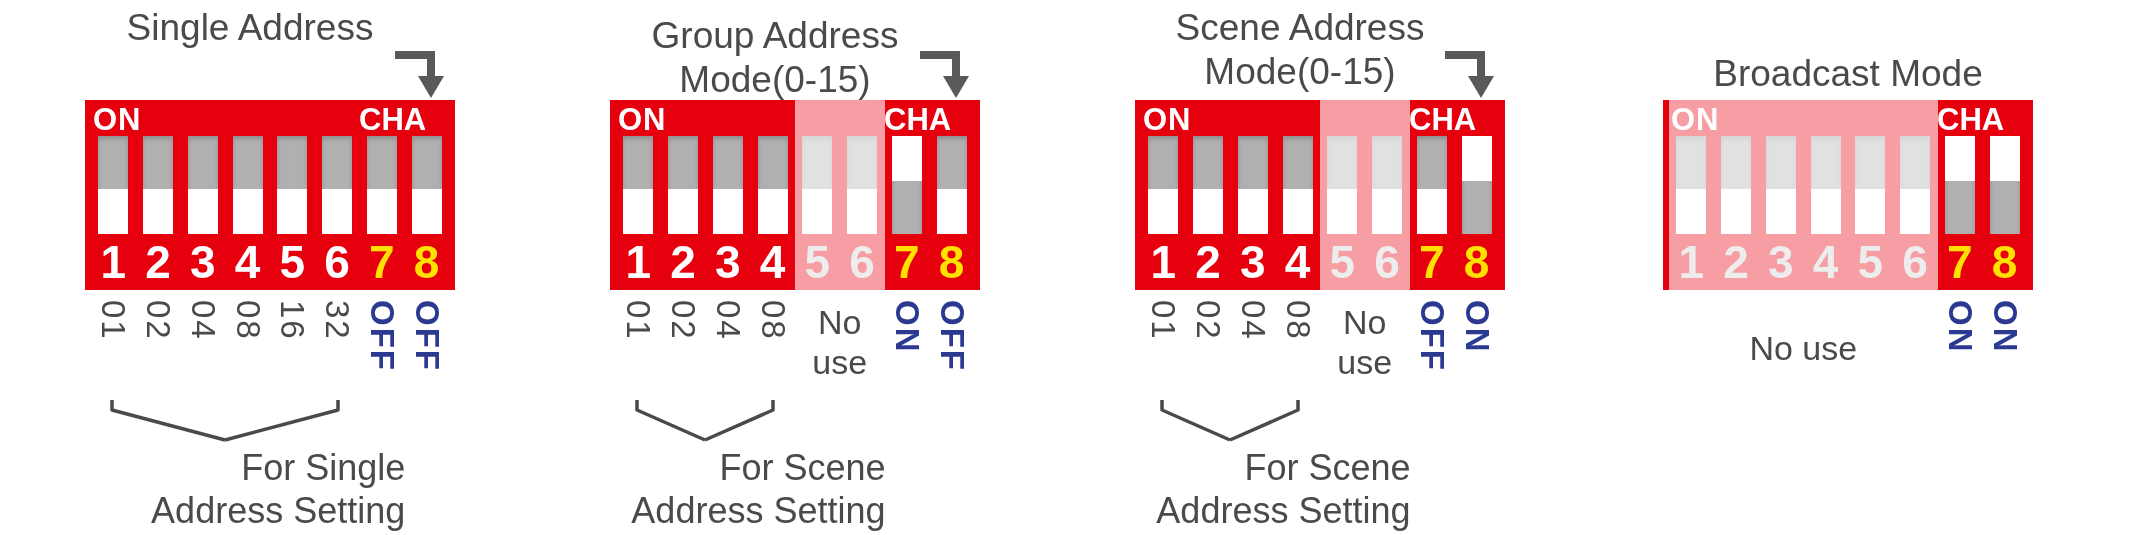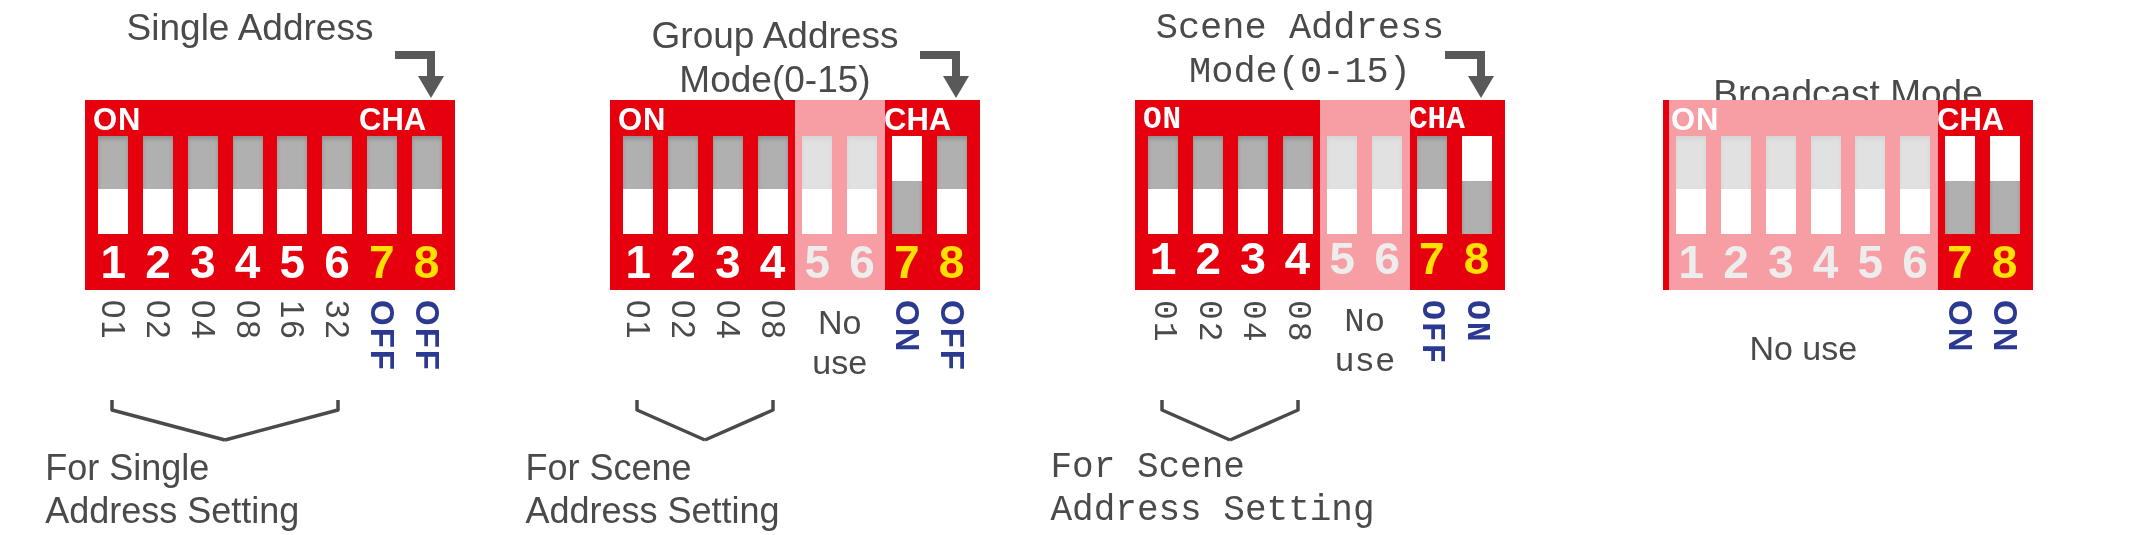--- a/index.html
+++ b/index.html
@@ -43,21 +43,21 @@
                 display:flex; justify-content:center; align-items:flex-start; }
   .vlabel { writing-mode:vertical-rl; text-orientation:mixed; font-size:33px;
             color:var(--gray-text,#4a4a4a); letter-spacing:2px; }
   .vlabel.blue { color:var(--blue,#2b3990); font-weight:bold; }
 
   .nouse { position:absolute; text-align:center; color:var(--gray-text,#4a4a4a);
            font-size:34px; line-height:40px; }
 
   .bracket { position:absolute; top:398px; height:48px; }
 
-  .caption { position:absolute; top:446px; text-align:left;
+  .caption { position:absolute; top:446px; text-align:right;
              color:var(--gray-text,#4a4a4a); font-size:36px; line-height:43px; }
 </style>
 </head>
 <body>
 
 <div id="figure">
     <div class="panel" style="left: 85px;">
       <div class="title" style="left: -5px; width: 340px; top: 6px;">
         <div class="title-line">Single Address</div>
       </div>
@@ -233,21 +233,21 @@
         <div class="nouse-line">use</div>
       </div>
       <div class="bracket" style="left: 24.375px;"><svg width="142" height="48" viewBox="0 0 142 48">
       <path d="M3 2 V12 L71 42 M139 2 V12 L71 42" fill="none" stroke="#4a4a4a" stroke-width="3.5" stroke-linejoin="round"></path>
         </svg></div>
       <div class="caption" style="left: -84.5px; width: 360px;">
         <div class="caption-line">For Scene</div>
         <div class="caption-line">Address Setting</div>
       </div>
     </div>
-    <div class="panel" style="left: 1135px; font-family: Liberation Mono, monospace;">
+    <div class="panel" style="left: 1135px;">
       <div class="title" style="left: -5px; width: 340px; top: 6px;">
         <div class="title-line">Scene Address</div>
         <div class="title-line">Mode(0-15)</div>
       </div>
       <div class="arrow"><svg width="62" height="52" viewBox="0 0 62 52">
       <path d="M0 7 H36 V30" fill="none" stroke="#595959" stroke-width="8"></path>
       <polygon points="23,28 49,28 36,50" fill="#595959"></polygon>
         </svg></div>
       <div class="dip-body">
         <div class="dip-col">
@@ -325,21 +325,21 @@
       </div>
       <div class="bracket" style="left: 24.375px;"><svg width="142" height="48" viewBox="0 0 142 48">
       <path d="M3 2 V12 L71 42 M139 2 V12 L71 42" fill="none" stroke="#4a4a4a" stroke-width="3.5" stroke-linejoin="round"></path>
         </svg></div>
       <div class="caption" style="left: -84.5px; width: 360px;">
         <div class="caption-line">For Scene</div>
         <div class="caption-line">Address Setting</div>
       </div>
     </div>
     <div class="panel" style="left: 1663px;">
-      <div class="title" style="left: 0px; width: 370px; top: 52px; margin-top: 20px;">
+      <div class="title" style="left: 0px; width: 370px; top: 52px;">
         <div class="title-line">Broadcast Mode</div>
       </div>
       <div class="dip-body">
         <div class="dip-col muted">
           <div class="slot state-off">
             <div class="handle"></div>
           </div>
           <div class="dip-num num-white">1</div>
         </div>
         <div class="dip-col muted">

